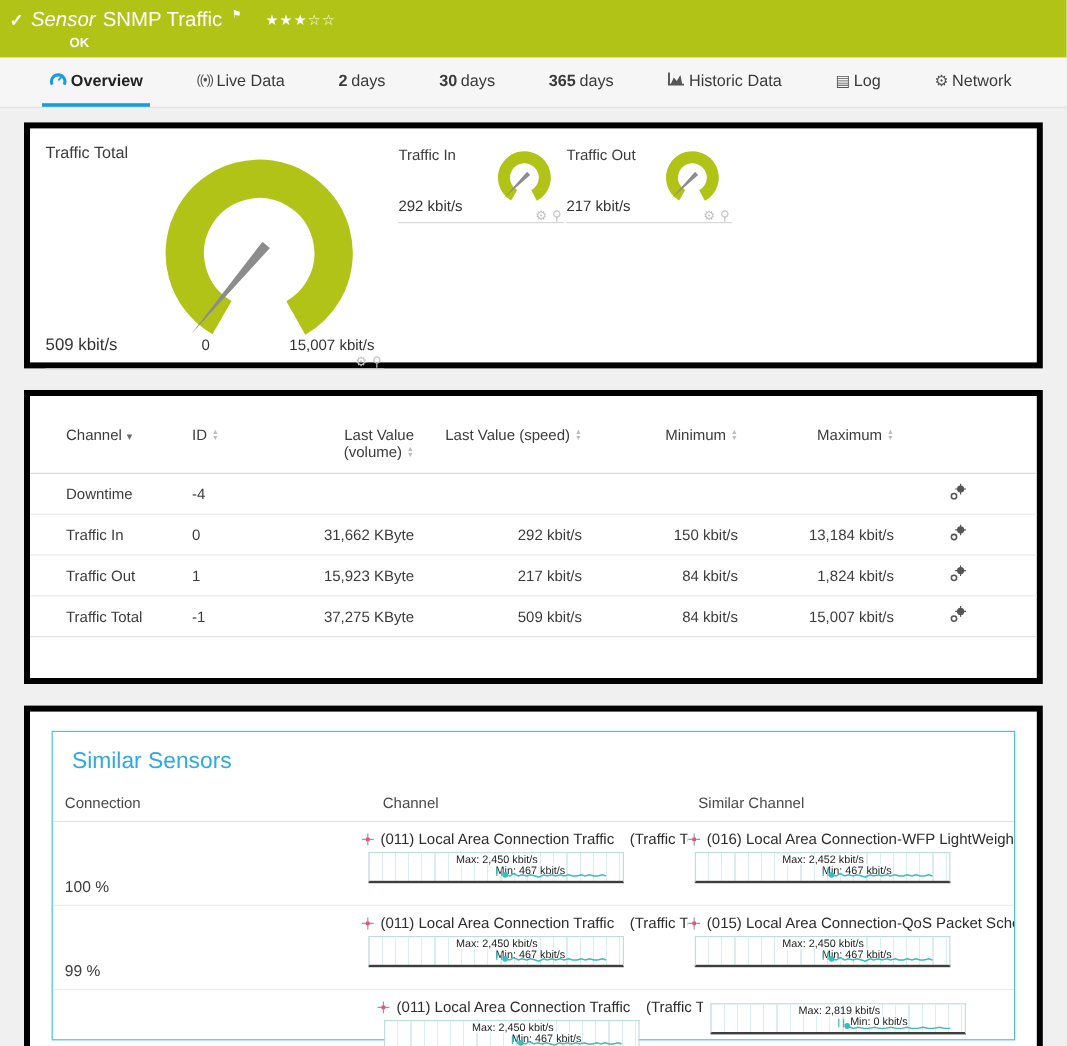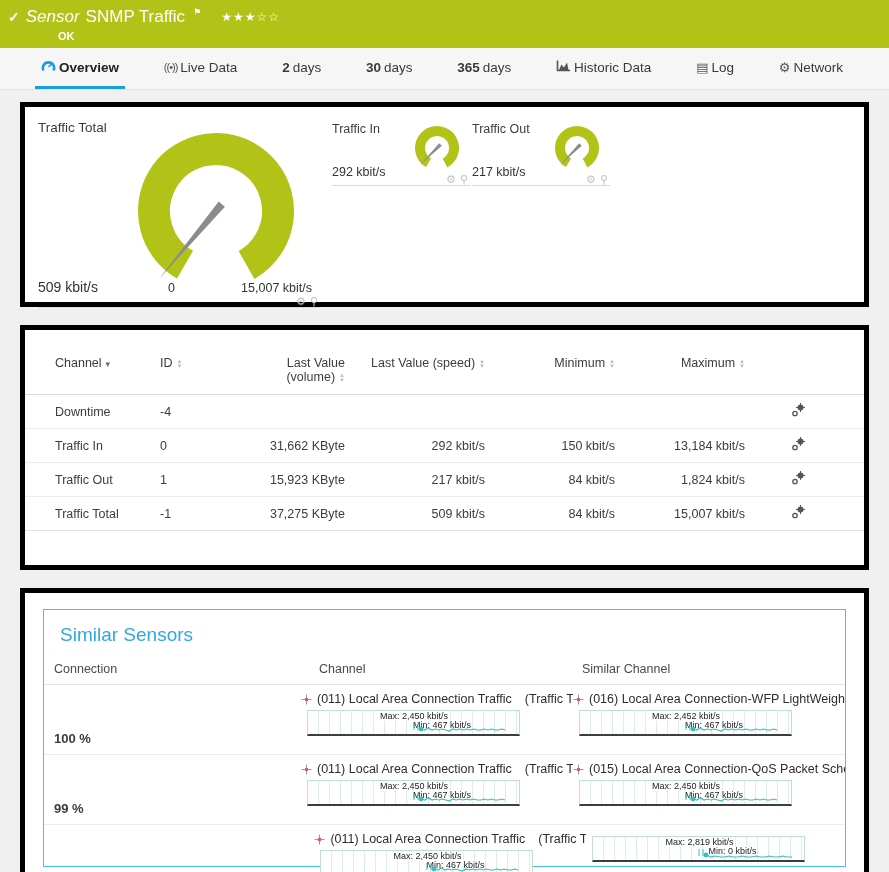--- a/index.html
+++ b/index.html
@@ -72,21 +72,21 @@
   .similar-card { padding:16px 18px 18px 18px; height:302px; margin-bottom:0; }
   .similar-box { border:1.5px solid #45c0ef; height:100%; padding:10px 0 0 0; }
   .sim-title { color:#2fa9e1; font-size:19px; font-weight:normal; margin:4px 0 16px 16px; }
   .sim-head { display:flex; font-size:12.5px; color:#4a4a4a; padding-bottom:8px;
               border-bottom:1px solid #e4e4e4; }
   .sh-similarity { width:284px; padding-left:10px; }
   .sh-channel { width:272px; }
   .sim-row { display:flex; border-bottom:1px solid #ececec; height:70px; }
   .sim-row:last-child { border-bottom:none; }
   .sim-similarity { width:284px; padding-left:10px; display:flex; align-items:flex-end;
-                    font-size:13px; color:#3c3c3c; padding-bottom:8px;font-weight:bold; }
+                    font-size:13px; color:#3c3c3c; padding-bottom:8px; }
   .sim-cell { width:272px; padding-top:7px; }
   .ch-name { display:flex; align-items:center; gap:5px; font-size:12.5px; color:#2d2d2d;
              white-space:nowrap; overflow:hidden; cursor:pointer; }
   .ch-suffix { margin-left:8px; }
   .minigraph { position:relative; width:213px; height:26px; margin-top:4px; margin-left:6px;
                border:1px solid #c2dcdd; border-bottom:2px solid #3d3d3d; cursor:pointer;
                background-image:repeating-linear-gradient(90deg,#ffffff 0 10px,#daeeef 10px 11px); }
   .mg-max { position:absolute; top:0px;  right:71px; font-size:9px; color:#1d1d1d; background:rgba(255,255,255,.65); }
   .mg-min { position:absolute; top:9px; right:48px; font-size:9px; color:#1d1d1d; background:rgba(255,255,255,.65); }
   .mg-svg { position:absolute; right:1px; bottom:0; }

